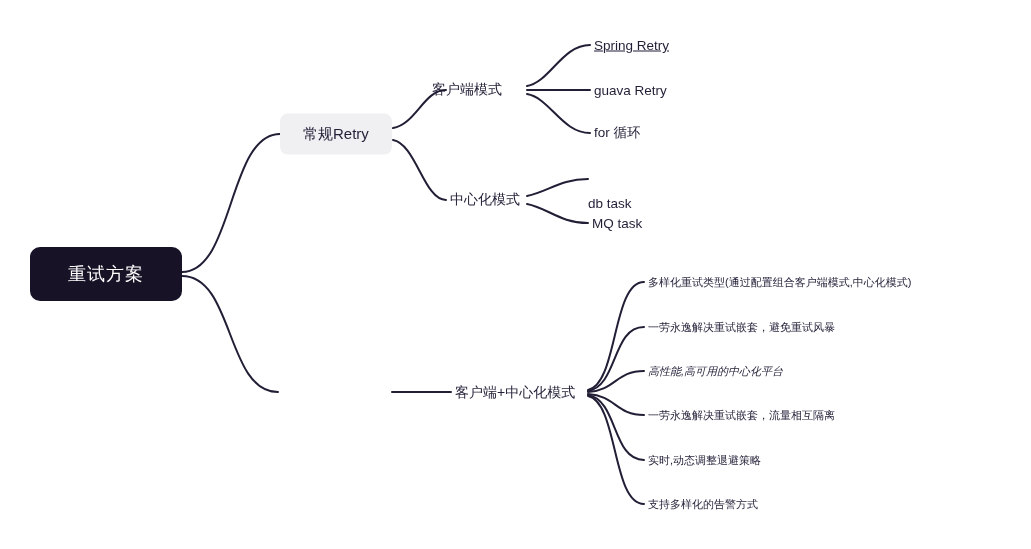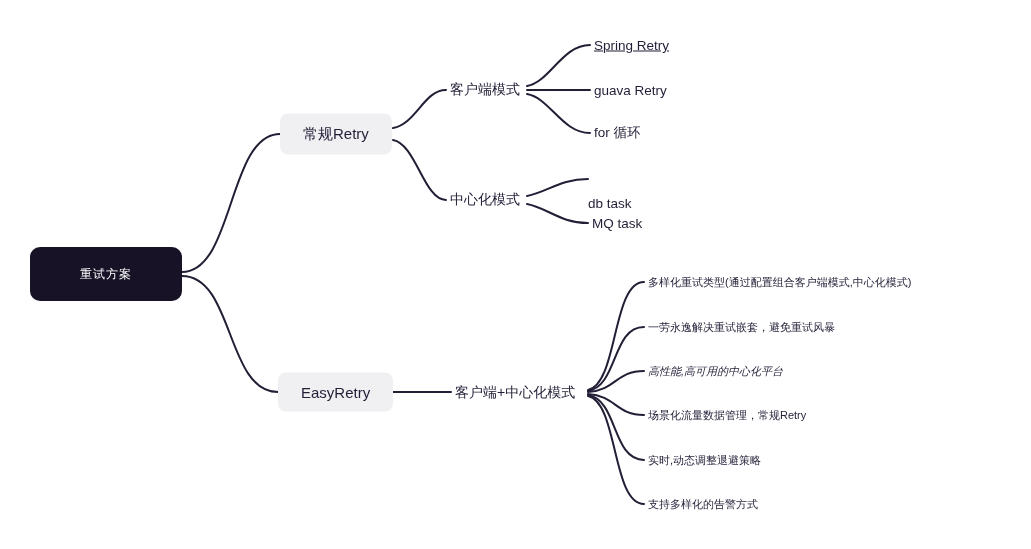--- a/index.html
+++ b/index.html
@@ -26,21 +26,21 @@
     transform: translateY(-50%);
     cursor: default;
   }
   .node.root {
     left: 30px; top: 274px;
     width: 152px; height: 54px;
     background: var(--root-bg, #171226);
     color: var(--root-text, #ffffff);
     border-radius: 10px;
     display: flex; align-items: center; justify-content: center;
-    font-size: 12px;
+    font-size: 18px;
     letter-spacing: 1px;
   }
   .node.branch {
     background: var(--branch-bg, #f0f0f3);
     border-radius: 8px;
     padding: 11px 23px;
     font-size: 15px;
   }
   .node.label2 { font-size: 14px; }
   .node.leaf { font-size: 13.5px; }
@@ -67,35 +67,34 @@
     <path d="M 588 392 C 616 390 616 371 644 371"></path>
     <path d="M 588 394 C 616 396 616 415 644 415"></path>
     <path d="M 588 395 C 618 400 612 460 644 460"></path>
     <path d="M 588 396 C 618 402 612 504 644 504"></path>
   </svg>
 
   <div class="node root">重试方案</div>
 
   <div class="node branch" style="left:280px; top:134px;">常规Retry</div>
 
-  <div class="node label2" style="left:450px; top:90px;">客户端模式</div>
+  <div class="node label2" style="left:432px; top:90px;">客户端模式</div>
 
   <div class="node leaf" style="left:594px; top:45px;text-decoration:underline;">Spring Retry</div>
   <div class="node leaf" style="left:594px; top:90px;">guava Retry</div>
   <div class="node leaf" style="left:594px; top:133px;">for 循环</div>
 
   <div class="node label2" style="left:450px; top:200px;">中心化模式</div>
 
   <div class="node leaf" style="left:588px; top:179px;margin-top:24px;">db task</div>
   <div class="node leaf" style="left:592px; top:223px;">MQ task</div>
 
-  <div class="node branch" style="left:278px; top:392px;">EasyRetry</div>
 
   <div class="node label2" style="left:455px; top:393px;">客户端+中心化模式</div>
 
   <div class="node leaf-sm node" style="left:648px; top:282px;">多样化重试类型(通过配置组合客户端模式,中心化模式)</div>
   <div class="node leaf-sm node" style="left:648px; top:327px;">一劳永逸解决重试嵌套，避免重试风暴</div>
   <div class="node leaf-sm node" style="left:648px; top:371px;font-style:italic;">高性能,高可用的中心化平台</div>
-  <div class="node leaf-sm node" style="left:648px; top:415px;">场景化流量数据管理，常规Retry</div>
+  <div class="node leaf-sm node" style="left:648px; top:415px;">一劳永逸解决重试嵌套，流量相互隔离</div>
   <div class="node leaf-sm node" style="left:648px; top:460px;">实时,动态调整退避策略</div>
   <div class="node leaf-sm node" style="left:648px; top:504px;">支持多样化的告警方式</div>
 
 </div>
 
 </body></html>

